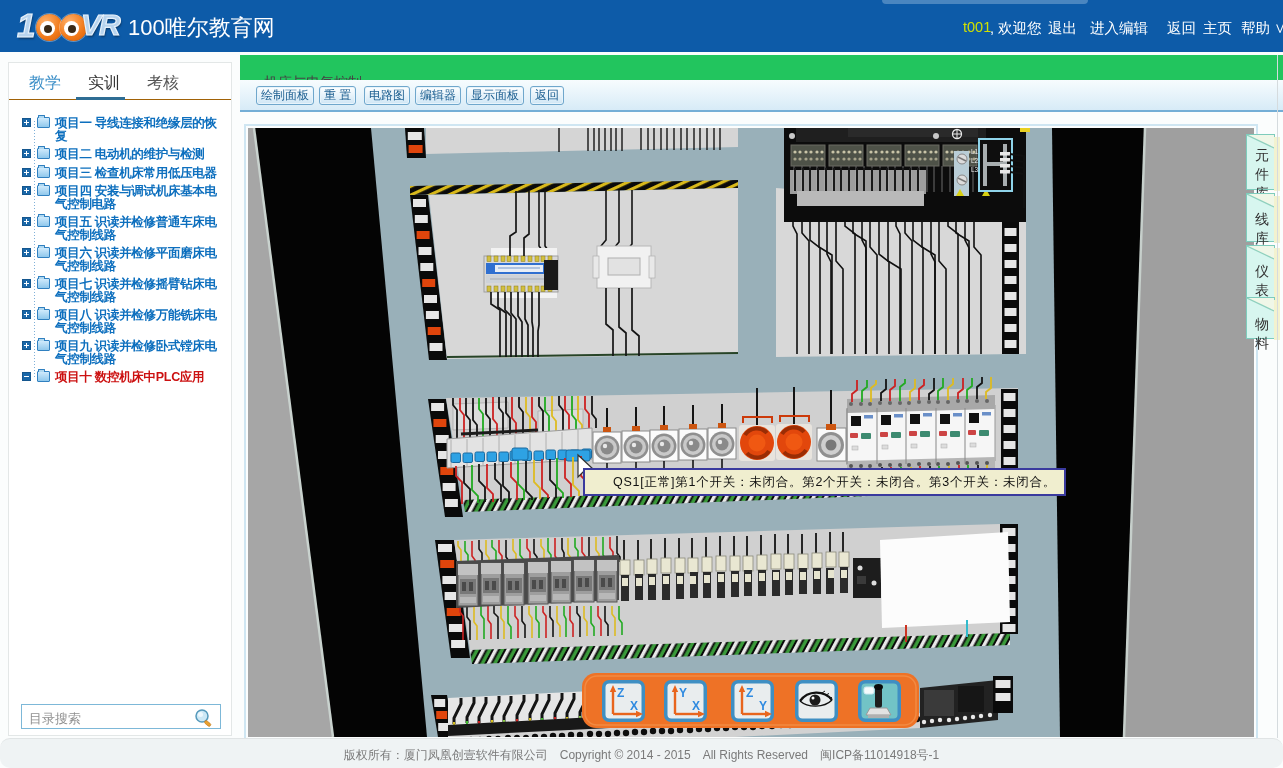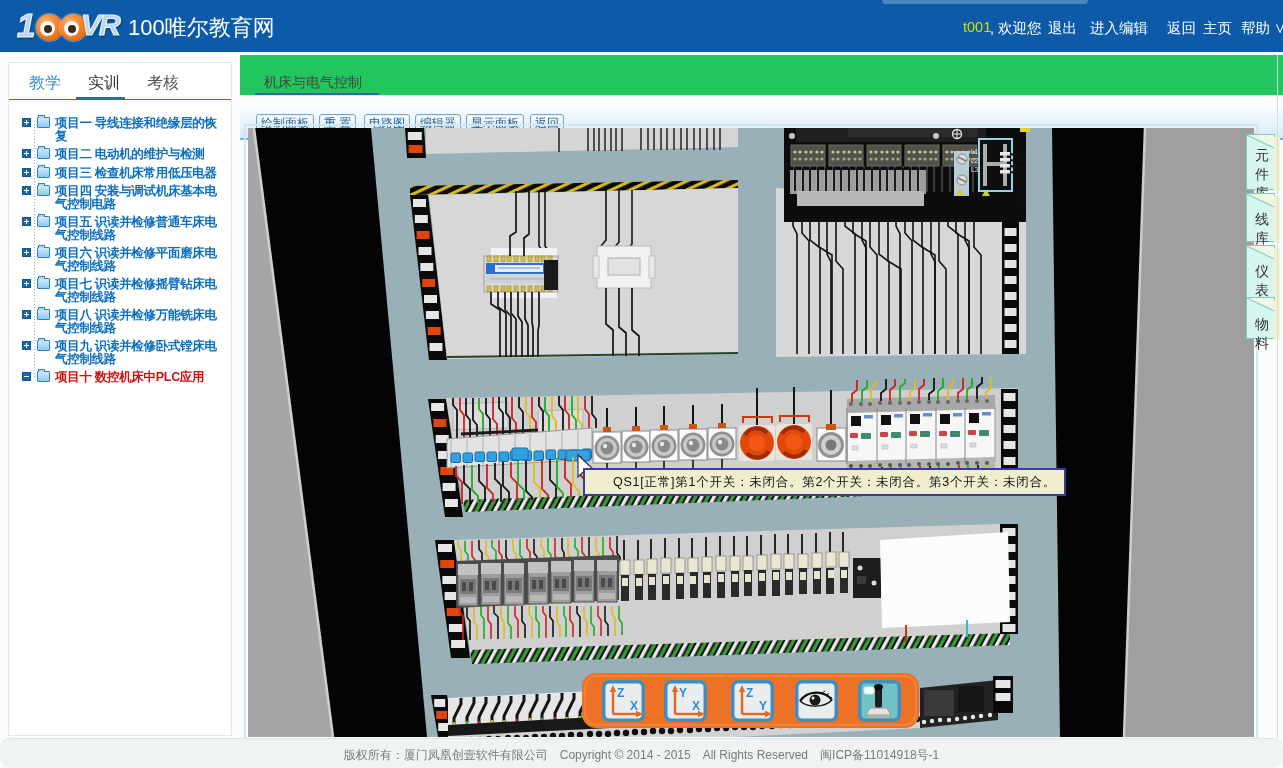--- a/index.html
+++ b/index.html
@@ -37,21 +37,21 @@
 .fold:before { content:""; position:absolute; left:0; top:-3px; width:5px; height:2px; background:#b0d8f0; border:1px solid #3080c0; border-bottom:none; border-radius:1px 1px 0 0; }
 #sbox { position:absolute; left:12px; top:641px; width:200px; height:25px; border:1px solid #7db8d8; background:#fff; }
 #sbox .ph { position:absolute; left:7px; top:5px; color:#909090; font-size:13px; }
 #sbox svg { position:absolute; right:5px; top:3px; }
 
 
 #mtab { position:absolute; left:240px; top:55px; width:1043px; height:41px; background:#22c55e; }
 #mtab .txt { position:absolute; left:24px; top:19px; font-size:14px; color:#454545; }
 #mtab .ul { position:absolute; left:15px; top:38px; width:124px; height:3px; background:#2a6d9b; }
 #mtab .gl { position:absolute; left:0; top:40px; width:1043px; height:1px; background:#e2e2e2; }
-#mbar { position:absolute; left:240px; top:108px; width:1043px; height:32px; background:linear-gradient(#f7fcfe,#d7ebf7); border-bottom:2px solid #74aed6; }
+#mbar { position:absolute; left:240px; top:80px; width:1043px; height:32px; background:linear-gradient(#f7fcfe,#d7ebf7); border-bottom:2px solid #74aed6; }
 .btn { position:absolute; top:6px; height:19px; line-height:17px; padding:0 4px; font-size:12px; color:#1b5e90; background:linear-gradient(#feffff,#cfe6f5); border:1px solid #6fa7cc; border-radius:3px; box-shadow:0 0 0 1px #e8f4fb inset; }
 
 
 #scene { position:absolute; left:248px; top:128px; width:1006px; height:609px; background:#99b0b9; }
 #sceneborder { position:absolute; left:244px; top:124px; width:1014px; height:617px; border:2px solid #cfe6f2; }
 
 
 #tip { position:absolute; left:583px; top:468px; width:483px; height:28px; background:#f0eecf; border:2px solid #3a3a9e; font-size:12.5px; color:#111; line-height:24px; padding-left:28px; letter-spacing:0.75px; }
 
 
@@ -107,20 +107,28 @@
       <div class="ti"><span class="pm plus"></span><span class="fold"></span>项目一  导线连接和绝缘层的恢<br>复</div>
       <div class="ti"><span class="pm plus"></span><span class="fold"></span>项目二  电动机的维护与检测</div>
       <div class="ti"><span class="pm plus"></span><span class="fold"></span>项目三  检查机床常用低压电器</div>
       <div class="ti"><span class="pm plus"></span><span class="fold"></span>项目四  安装与调试机床基本电<br>气控制电路</div>
       <div class="ti"><span class="pm plus"></span><span class="fold"></span>项目五  识读并检修普通车床电<br>气控制线路</div>
       <div class="ti"><span class="pm plus"></span><span class="fold"></span>项目六  识读并检修平面磨床电<br>气控制线路</div>
       <div class="ti"><span class="pm plus"></span><span class="fold"></span>项目七  识读并检修摇臂钻床电<br>气控制线路</div>
       <div class="ti"><span class="pm plus"></span><span class="fold"></span>项目八  识读并检修万能铣床电<br>气控制线路</div>
       <div class="ti"><span class="pm plus"></span><span class="fold"></span>项目九  识读并检修卧式镗床电<br>气控制线路</div>
       <div class="ti red"><span class="pm"></span><span class="fold"></span>项目十  数控机床中PLC应用</div>
+    </div>
+    <div id="sbox">
+      <span class="ph">目录搜索</span>
+      <svg width="22" height="20" viewBox="0 0 22 20">
+          <circle cx="9" cy="8" r="6" fill="#cde8f5" stroke="#5599bb" stroke-width="1.5"></circle>
+          <circle cx="7.5" cy="6.5" r="2.5" fill="#eef8fd"></circle>
+          <rect x="13" y="12" width="7" height="3.2" rx="1.5" transform="rotate(40 13 12)" fill="#e8a030" stroke="#c07818" stroke-width="0.6"></rect>
+        </svg>
     </div>
   </div>
 
   <div id="mtab">
       <span class="txt">机床与电气控制</span>
       <div class="ul"></div>
       <div class="gl"></div>
     </div>
   <div id="mbar">
     <span class="btn" style="left:16px">绘制面板</span>

